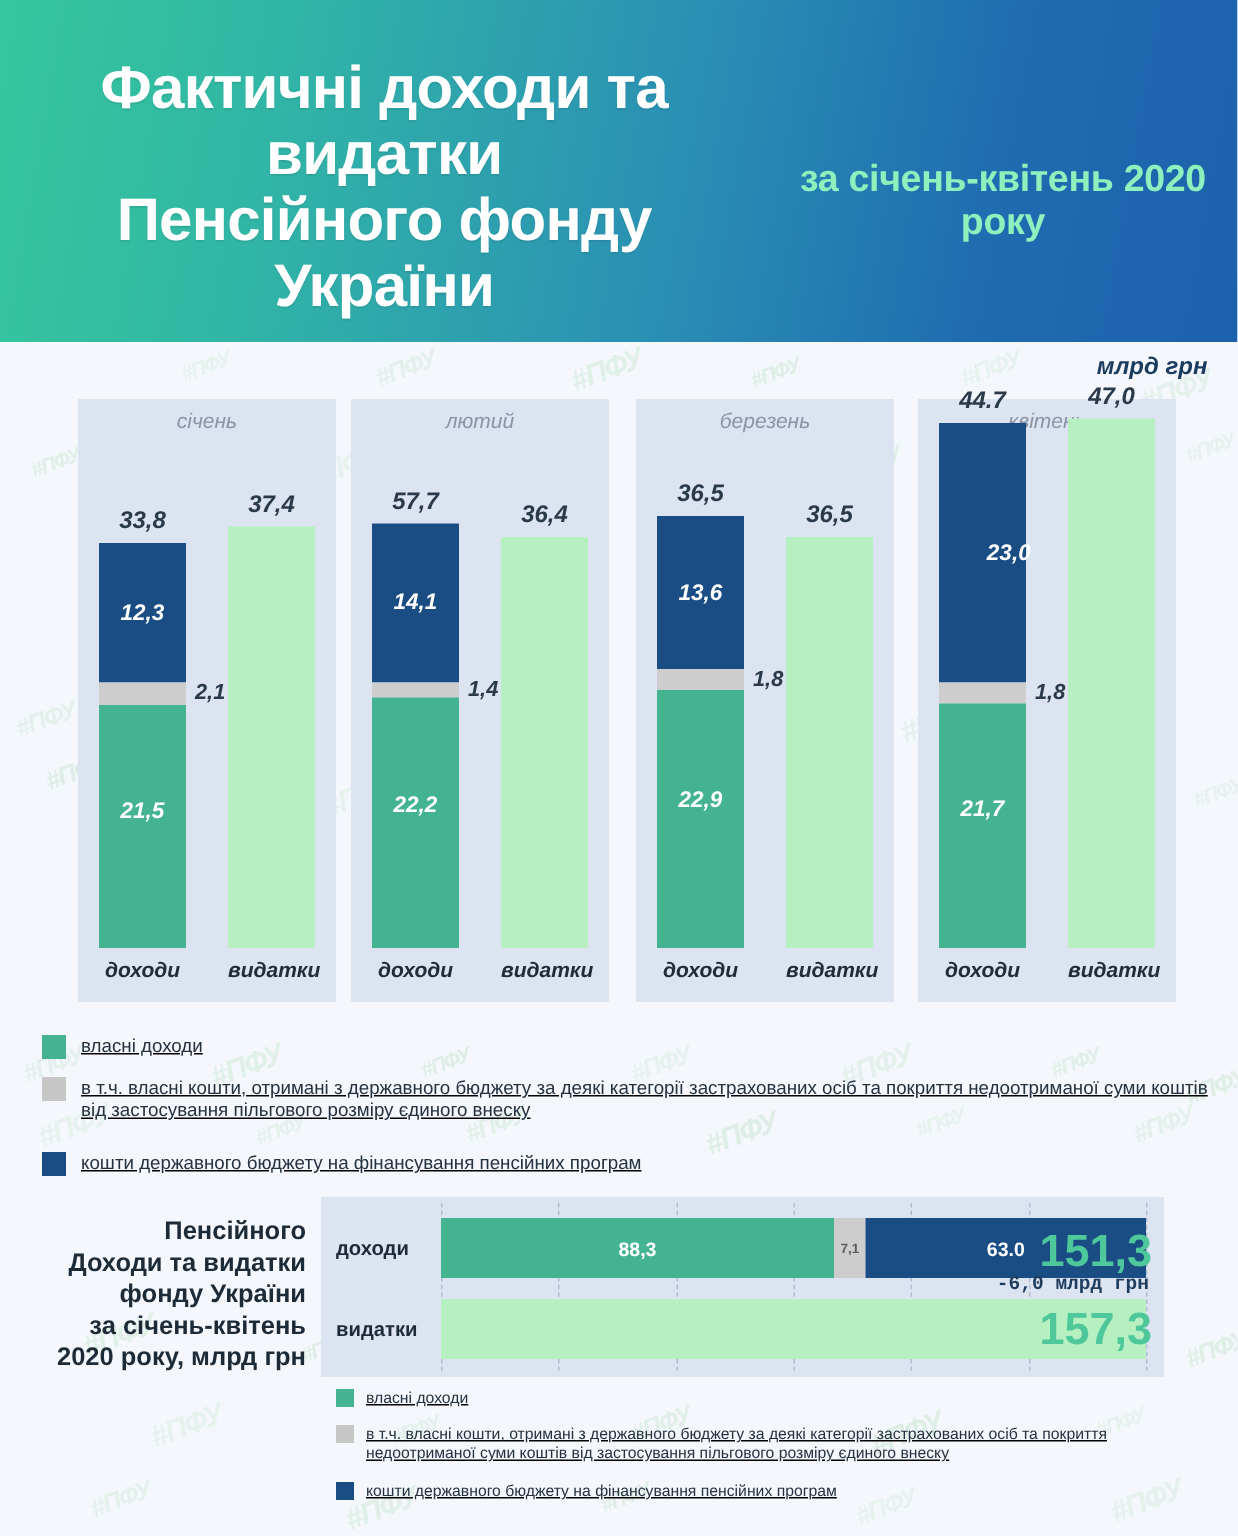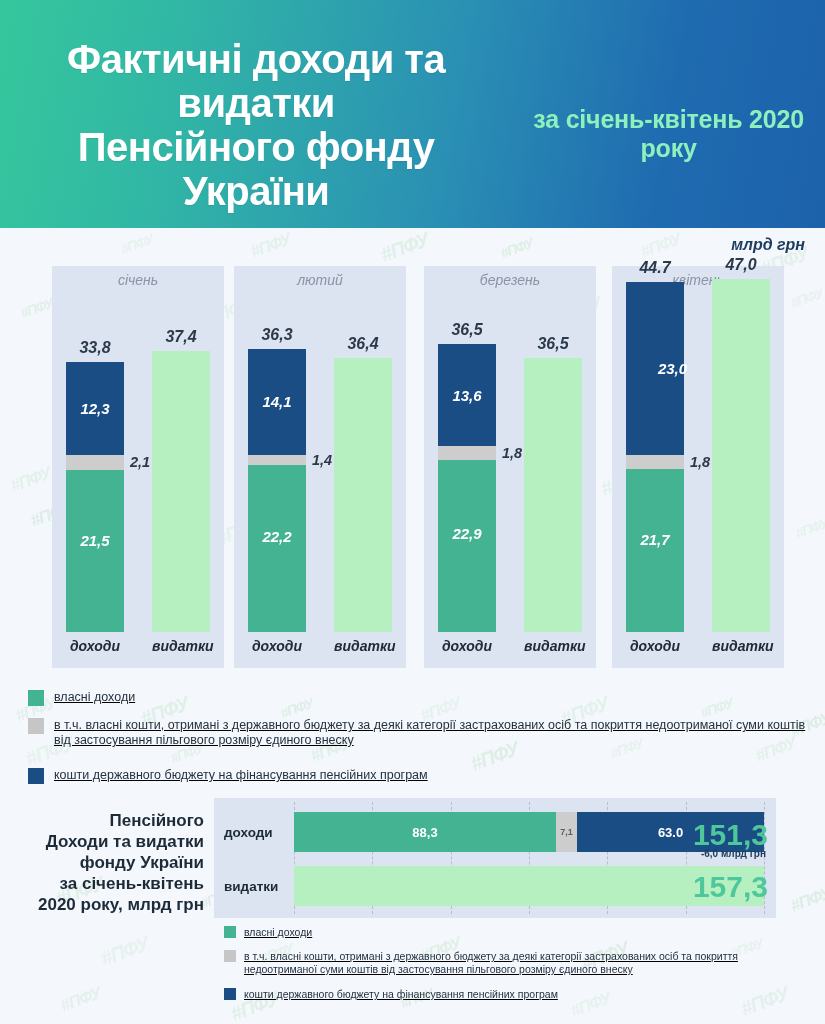--- a/index.html
+++ b/index.html
@@ -134,22 +134,22 @@
   .sum-seg{
     display:flex; align-items:center; justify-content:center;
     font-size:13px; font-weight:bold; color:#fff;
   }
   .sum-seg.small{ font-size:9px; color:#5d5d5d; }
   .sum-total{
     position:absolute; font-size:30px; font-weight:bold; color:#4ec89b;
     right:8px; white-space:nowrap;
   }
   .sum-diff{
-    position:absolute; right:10px; font-size:10px; font-weight:bold;
-    color:#1d3c5e; white-space:nowrap;
+    position:absolute; right:10px; font-size:13px; font-weight:bold;
+    color:#1d3c5e; white-space:nowrap;font-family:Liberation Mono, monospace;
   }
 
   
   .legend2{
     position:absolute; left:0; top:922px; width:825px; height:100px; z-index:6;
   }
   .legend2 .lg-text{ font-size:10.5px; line-height:13px; }
   .legend2 .sw{ width:12px; height:12px; flex:0 0 12px; margin-right:8px; }
 </style>
 </head>
@@ -183,21 +183,21 @@
         </div>
         <div class="bar spend">
           <div class="total-val">37,4</div>
           <div class="seg seg-light" style="height: 281.248px;"></div>
           <div class="axis-name">видатки</div>
         </div>
       </div>
       <div class="panel" style="left: 230px;">
         <div class="panel-title">лютий</div>
         <div class="bar income">
-          <div class="total-val">36,3</div>
+          <div class="total-val">57,7</div>
           <div class="seg seg-blue" style="height: 106.032px;">
             <span class="seg-val">14,1</span>
           </div>
           <div class="seg seg-gray" style="height: 10.528px;">
             <span class="gray-val">1,4</span>
           </div>
           <div class="seg seg-green" style="height: 166.944px; align-items: center; position: relative;">
             <span class="seg-val" style="position: absolute; left: 0px; width: 100%; text-align: center; top: 38%;">22,2</span>
           </div>
           <div class="axis-name">доходи</div>

